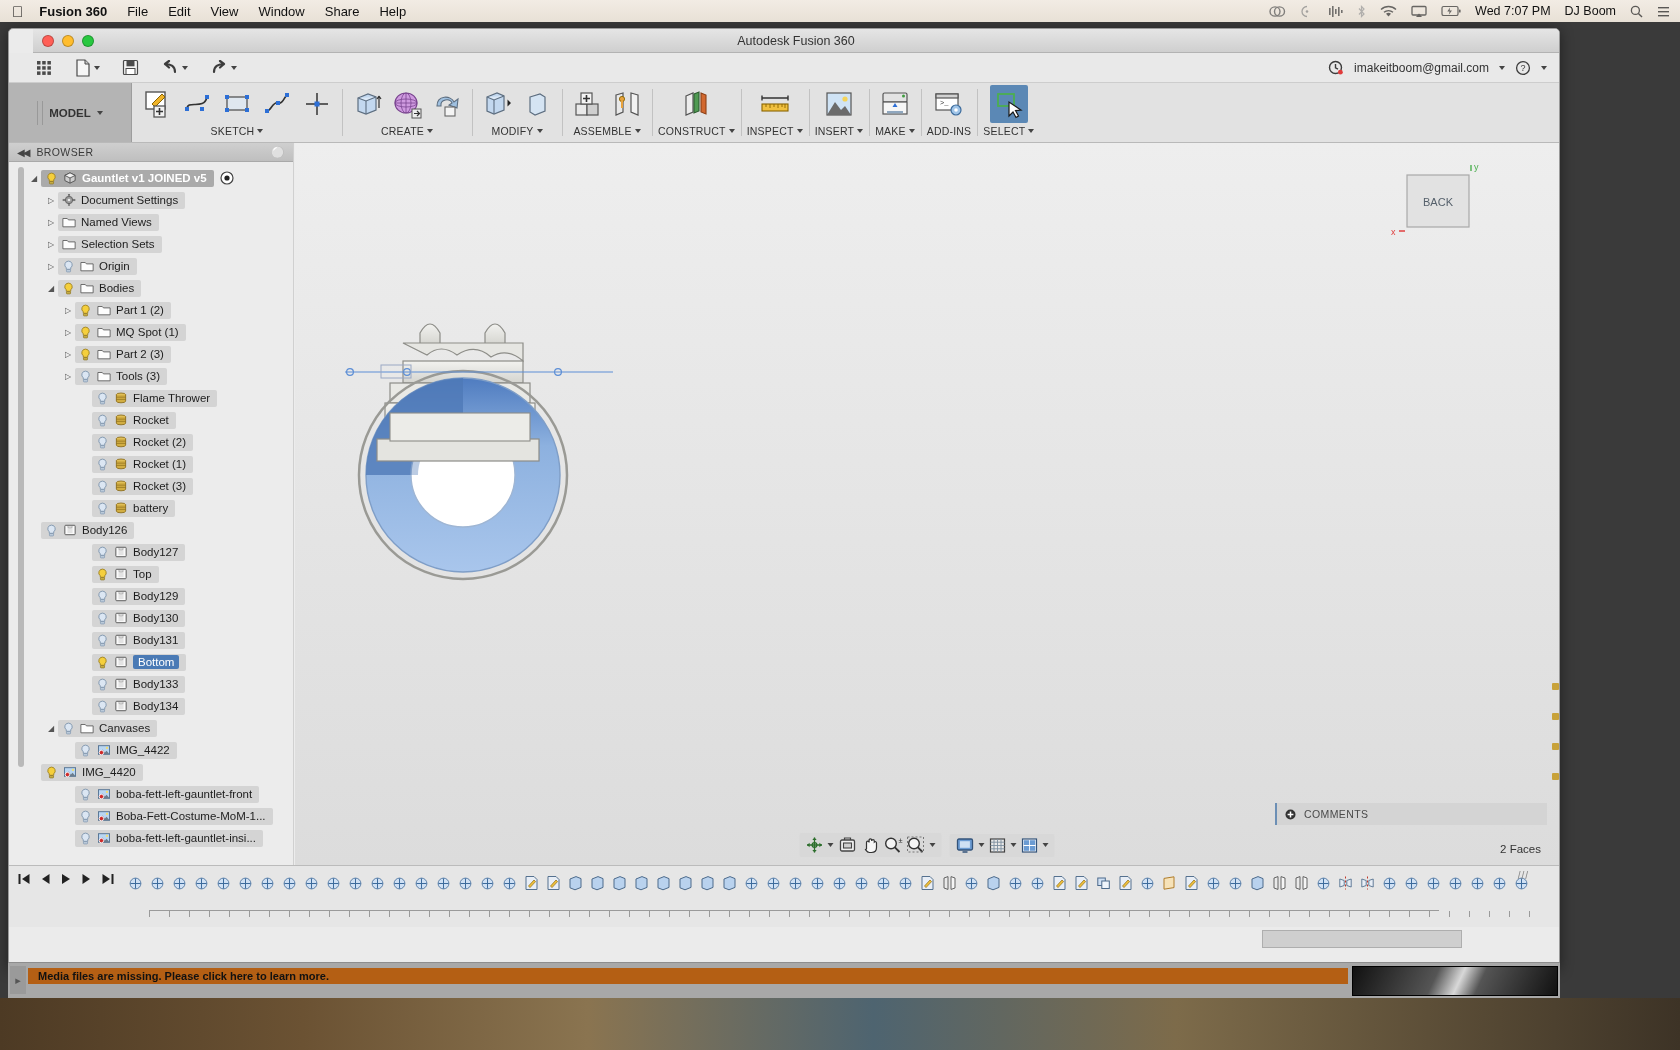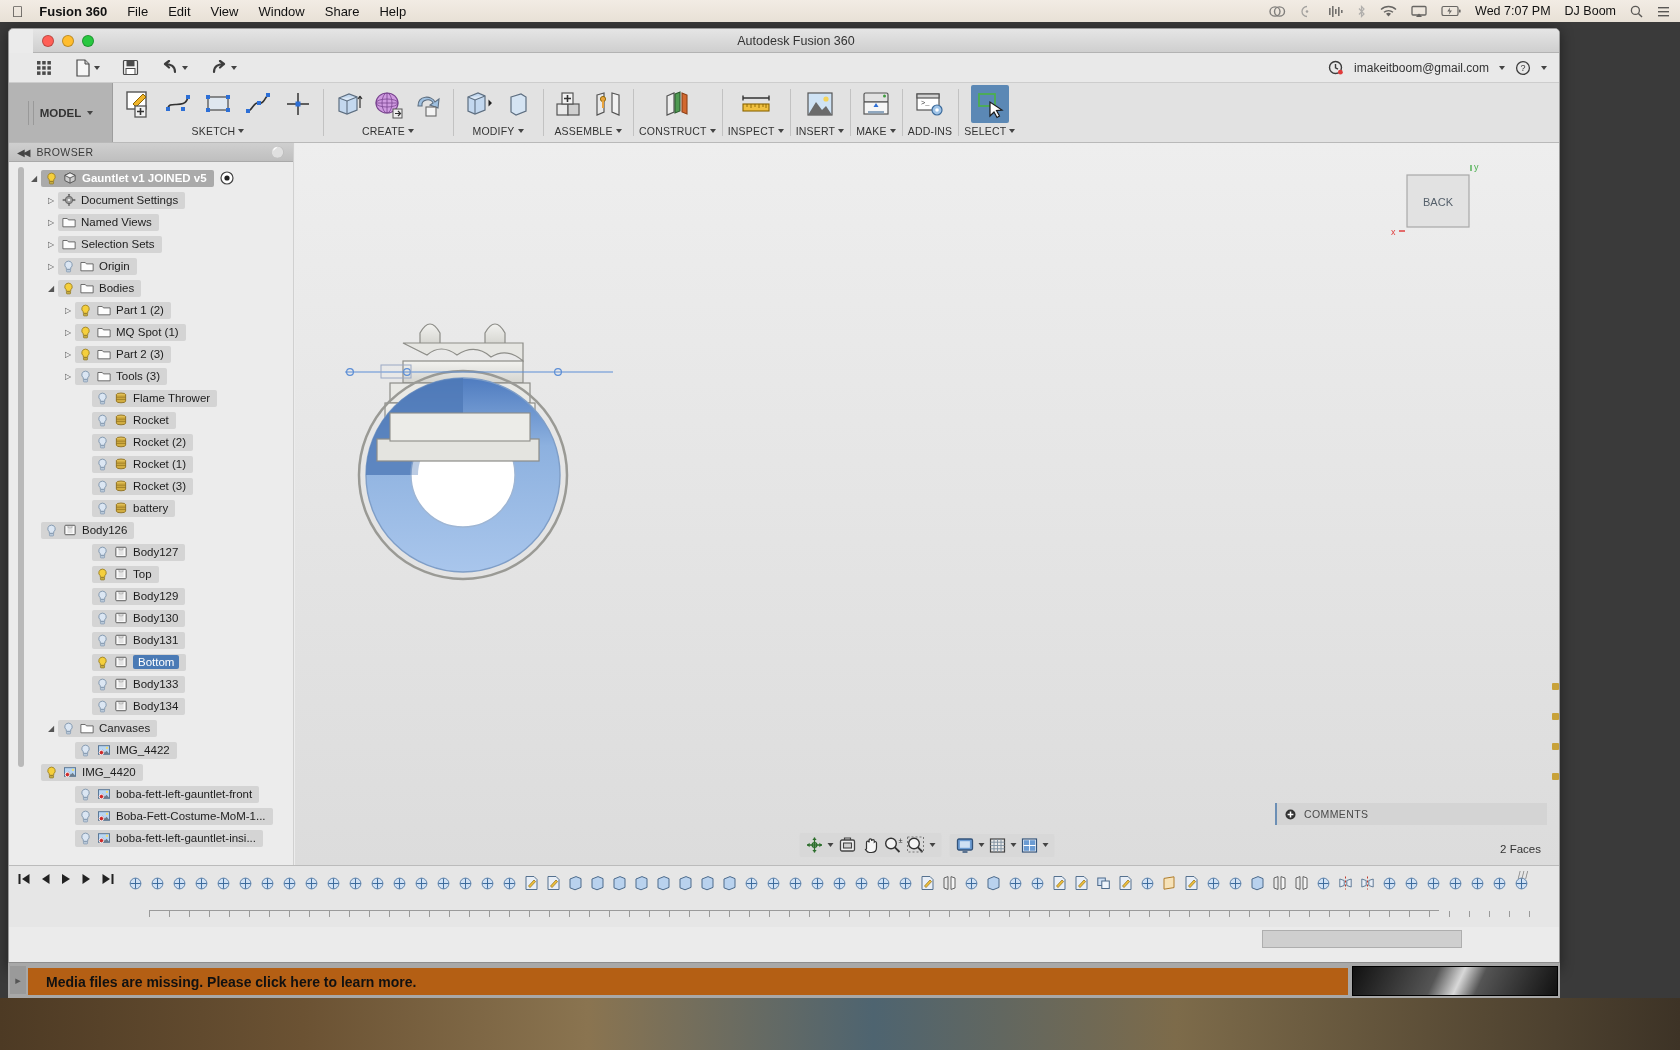--- a/index.html
+++ b/index.html
@@ -68,21 +68,21 @@
     display: flex; align-items: center; gap: 6px; padding: 0 8px;
     font-size: 11.5px; color: #222; border-radius: 2px 2px 0 0;
   }
   .tab .cube { width: 12px; height: 12px; }
   .tab .x { color: #666; font-size: 12px; margin-left: 4px; }
   .newtab { padding: 0 10px; font-size: 14px; color: #555; line-height: 22px; }
 
   
   .ribbon { height: 60px; background: #e2e2e2; border-bottom: 1px solid #b9b9b9; display: flex; }
   .wsbox {
-    width: 104px; background: #b4b4b4; display: flex; align-items: center;
+    width: 123px; background: #b4b4b4; display: flex; align-items: center;
     justify-content: center; gap: 6px; font-size: 11.5px; font-weight: bold; color: #333;
     border-right: 1px solid #9d9d9d;
   }
   .gripper { width: 6px; height: 24px; border-left: 1px solid #888; border-right: 1px solid #888; opacity: .6; }
   .panel { display: flex; flex-direction: column; align-items: center; padding: 0 6px; position: relative; }
   .panel + .panel::before {
     content: ""; position: absolute; left: 0; top: 6px; bottom: 6px; width: 1px; background: #c2c2c2;
   }
   .panel .icons { display: flex; align-items: center; gap: 2px; height: 42px; }
   .panel .plabel { font-size: 10.5px; color: #333; letter-spacing: .2px; display: flex; align-items: center; gap: 3px; }
@@ -157,23 +157,23 @@
   .tlchip { width: 20px; height: 22px; display: flex; align-items: center; justify-content: center; }
   .tlruler {
     position: absolute; left: 140px; right: 120px; bottom: 8px; height: 9px;
     border-top: 1px solid #9a9a9a;
   }
   .tlruler span { position: absolute; top: 0; width: 1px; height: 6px; background: #9a9a9a; }
   .tlgrip { position: absolute; right: 30px; top: 4px; color: #888; font-size: 10px; letter-spacing: 1px; }
 
   
   .orangebar {
-    position: absolute; left: 28px; top: 968px; width: 1320px; height: 27px;
-    background: #b45f14; color: #111; font-size: 14px; font-weight: bold;
-    display: flex; align-items: center; padding-left: 18px;
+    position: absolute; left: 28px; top: 968px; width: 1320px; height: 16px;
+    background: #b45f14; color: #111; font-size: 11px; font-weight: bold;
+    display: flex; align-items: center; padding-left: 10px;
   }
   .botframe {
     position: absolute; left: 8px; top: 962px; width: 1552px; height: 36px;
     background: #a8a8a8; border-top: 1px solid #8d8d8d;
   }
   .botleftarrow {
     position: absolute; left: 10px; top: 966px; width: 16px; height: 28px;
     background: #9a9a9a; display: flex; align-items: center; justify-content: center;
     color: #555; font-size: 11px;
   }

